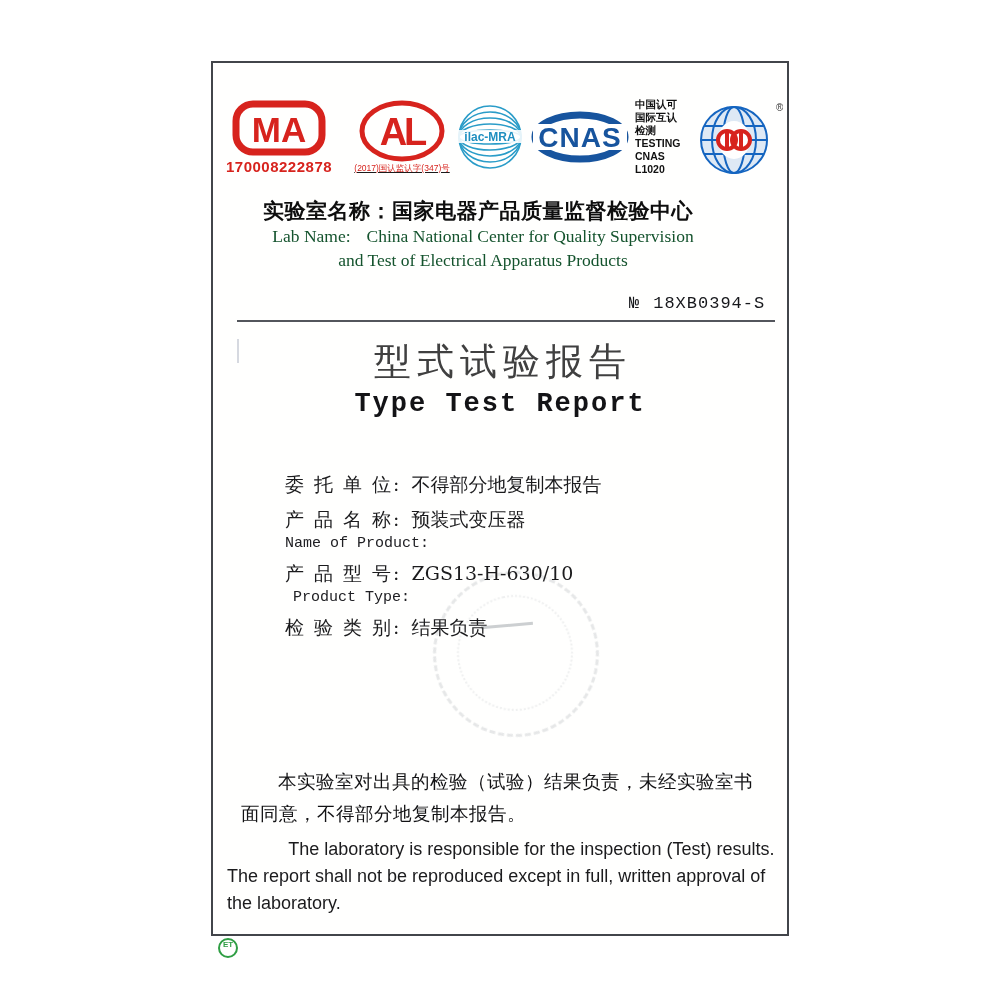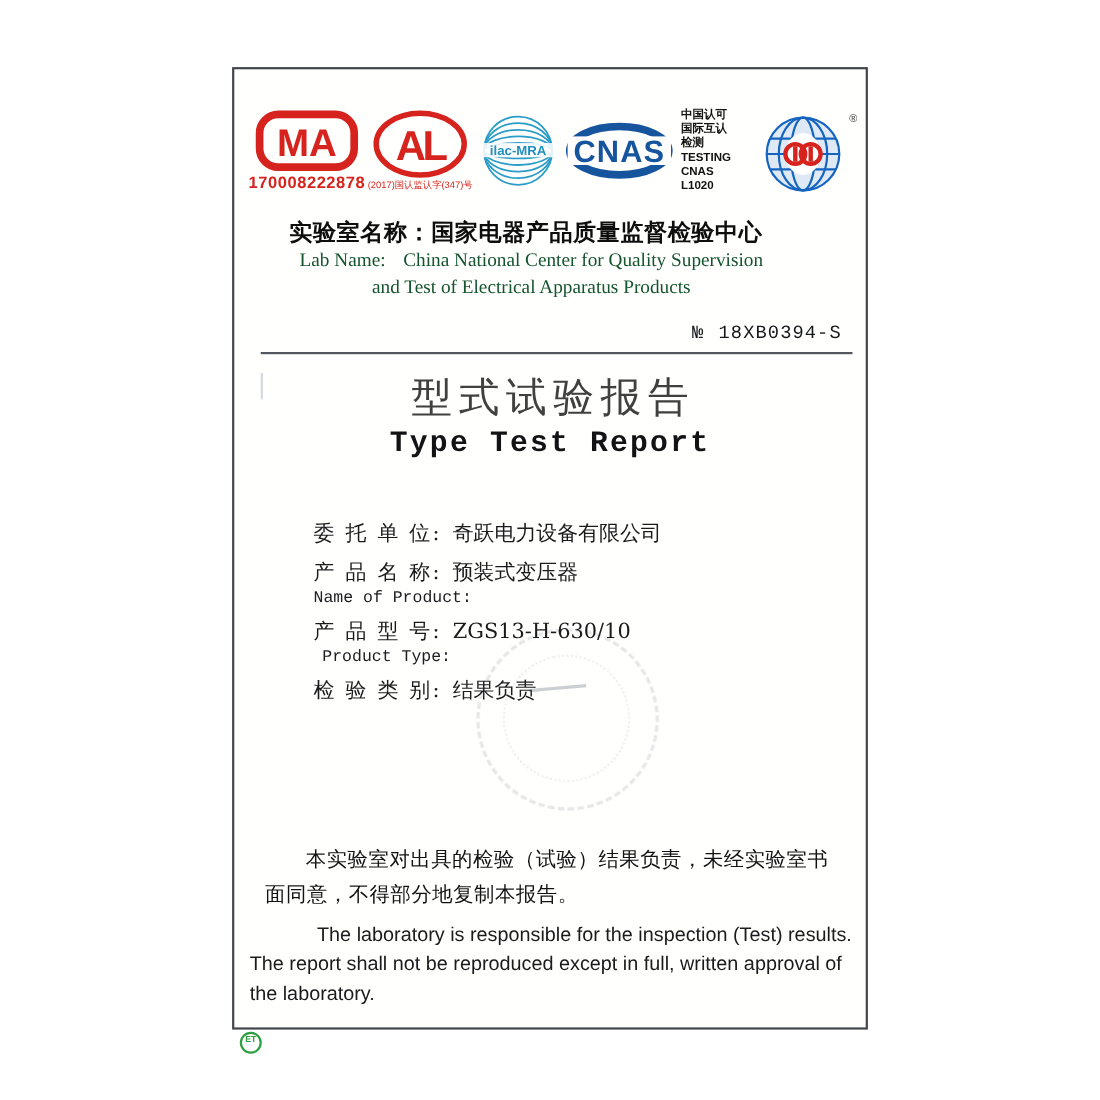--- a/index.html
+++ b/index.html
@@ -9,21 +9,21 @@
   
   .page{position:absolute;left:211px;top:61px;width:578px;height:875px;
         border:2px solid #42454a;box-sizing:border-box;background:#fffffe;}
 
   
   .logos{position:absolute;left:16px;top:28px;right:4px;height:92px;display:flex;align-items:center;}
   .logo-block{display:flex;flex-direction:column;align-items:center;}
   .cma{width:100px;}
   .cma-number{font-size:15px;font-weight:bold;color:#d7231d;letter-spacing:.5px;margin-top:1px;
               font-family:"Liberation Sans",sans-serif;}
-  .cal{width:94px;margin-left:6px;}
+  .cal{width:94px;margin-left:26px;text-decoration:underline;}
   .cal-caption{font-size:8.5px;color:#d7231d;margin-top:1px;white-space:nowrap;}
   .ilac{width:68px;margin-left:8px;}
   .cnas{width:100px;margin-left:8px;}
   .accred{margin-left:6px;width:62px;font-size:10.5px;font-weight:bold;line-height:1.25;color:#111;}
   .globe{margin-left:8px;width:90px;}
 
   
   .lab-zh{position:absolute;top:134px;left:50px;font-size:21px;font-weight:700;color:#0e0e0e;
           letter-spacing:.5px;white-space:nowrap;}
   .lab-en{position:absolute;top:163px;left:0;width:540px;text-align:center;
@@ -176,21 +176,21 @@
     <div class="title-en">Type Test Report</div>
 
     <div class="stamp-watermark"></div>
     <div class="stamp-inner"></div>
     <div class="stamp-dash"></div>
 
     <div class="fields">
 
       <div class="field">
         <div class="field-zh">
-          <span class="lbl">委 托 单 位:</span><span class="val">奇跃电力设备有限公司</span>
+          <span class="lbl">委 托 单 位:</span><span class="val">不得部分地复制本报告</span>
         </div>
       </div>
 
       <div class="field">
         <div class="field-zh">
           <span class="lbl">产 品 名 称:</span><span class="val">预装式变压器</span>
         </div>
         <div class="field-en">Name of Product:</div>
       </div>
 

